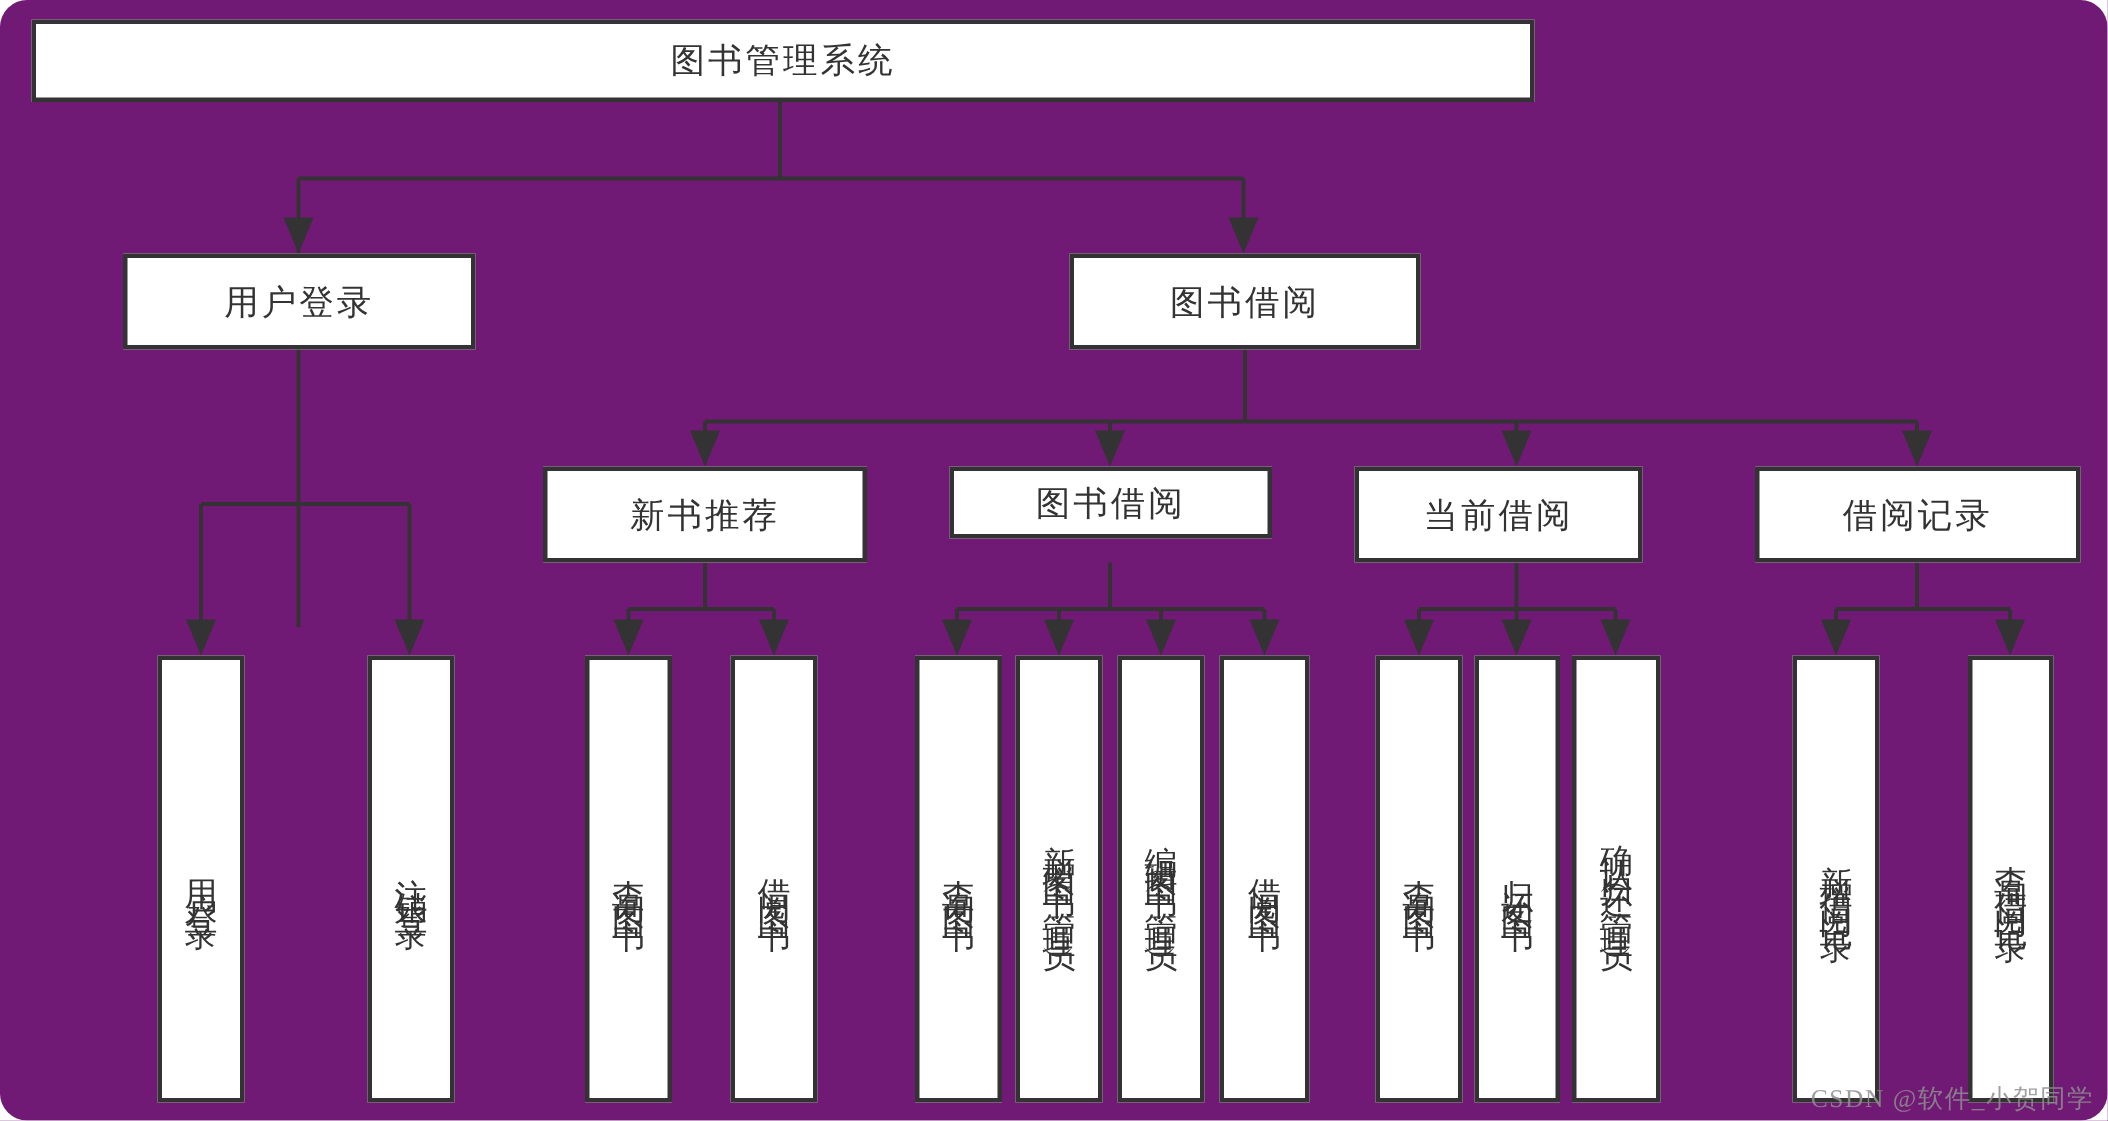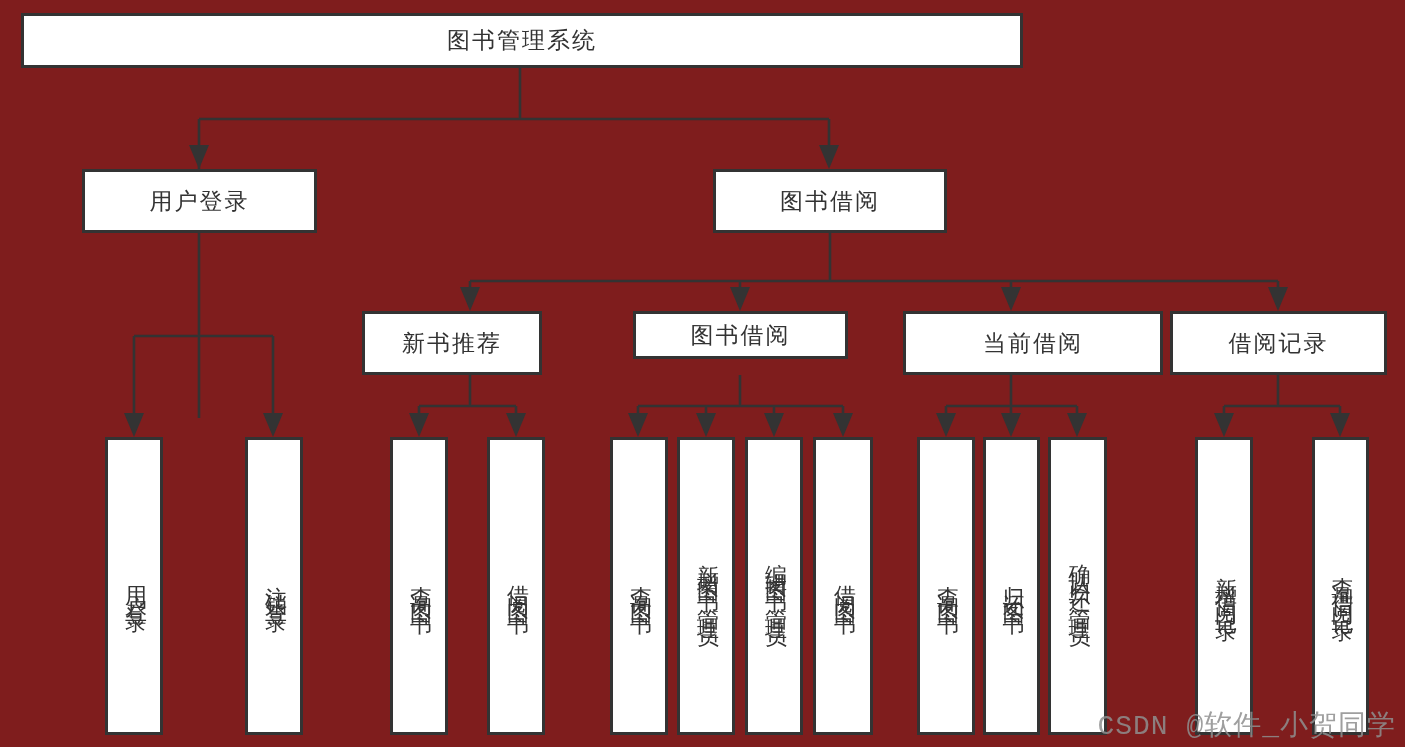--- a/index.html
+++ b/index.html
@@ -1,32 +1,32 @@
 <!DOCTYPE html>
 <html><head>
 <meta charset="utf-8">
 <style>
   html,body{margin:0;padding:0;background:#fff;}
   .stage{
-    position:relative;width:1405px;height:747px;background:#7f1d1d;overflow:hidden;
-    font-family:Liberation Mono, monospace;color:#333;
+    position:relative;width:1405px;height:747px;background:#701a75;overflow:hidden;
+    font-family:Liberation Serif, serif;color:#333;border-radius:18px;
   }
   .stage svg{position:absolute;left:0;top:0;z-index:1;}
   .box{
     position:absolute;z-index:2;box-sizing:border-box;background:#fff;
     border:3px solid #333;display:flex;align-items:center;justify-content:center;
   }
   .hlbl{font-size:23px;letter-spacing:2px;white-space:nowrap;color:#333;}
   .vlbl{
     writing-mode:vertical-rl;text-orientation:mixed;
     font-size:22px;line-height:1;letter-spacing:9px;color:#333;white-space:nowrap;
   }
   .watermark{
     position:absolute;right:9px;bottom:3px;z-index:3;
-    font-size:28px;letter-spacing:1px;color:#8f8f8f;opacity:.85;white-space:nowrap;
+    font-size:17px;letter-spacing:1px;color:#8f8f8f;opacity:.85;white-space:nowrap;
   }
 </style>
 </head>
 <body>
 
 <div class="stage">
 
   <svg width="1405" height="747" viewBox="0 0 1405 747">
     <path fill="none" stroke="#333" stroke-width="2.6" d="M520 68 V119 M199 119 H829 M199 119 V418 M829 119 V152
              M199 233 V336 M134 336 H273 M134 336 V418 M273 336 V418
@@ -64,27 +64,27 @@
     <span class="hlbl">图书管理系统</span>
   </div>
 
   <div class="box" style="left:82px;top:169px;width:235px;height:64px">
     <span class="hlbl">用户登录</span>
   </div>
   <div class="box" style="left:713px;top:169px;width:234px;height:64px">
     <span class="hlbl">图书借阅</span>
   </div>
 
-  <div class="box" style="left:362px;top:311px;width:180px;height:64px">
+  <div class="box" style="left:362px;top:311px;width:216px;height:64px">
     <span class="hlbl">新书推荐</span>
   </div>
   <div class="box" style="left:633px;top:311px;width:215px;height:48px">
     <span class="hlbl">图书借阅</span>
   </div>
-  <div class="box" style="left:903px;top:311px;width:260px;height:64px">
+  <div class="box" style="left:903px;top:311px;width:192px;height:64px">
     <span class="hlbl">当前借阅</span>
   </div>
   <div class="box" style="left:1170px;top:311px;width:217px;height:64px">
     <span class="hlbl">借阅记录</span>
   </div>
 
   <div class="box" style="left:105px;top:437px;width:58px;height:298px">
     <span class="vlbl">用户登录</span>
   </div>
   <div class="box" style="left:245px;top:437px;width:58px;height:298px">

